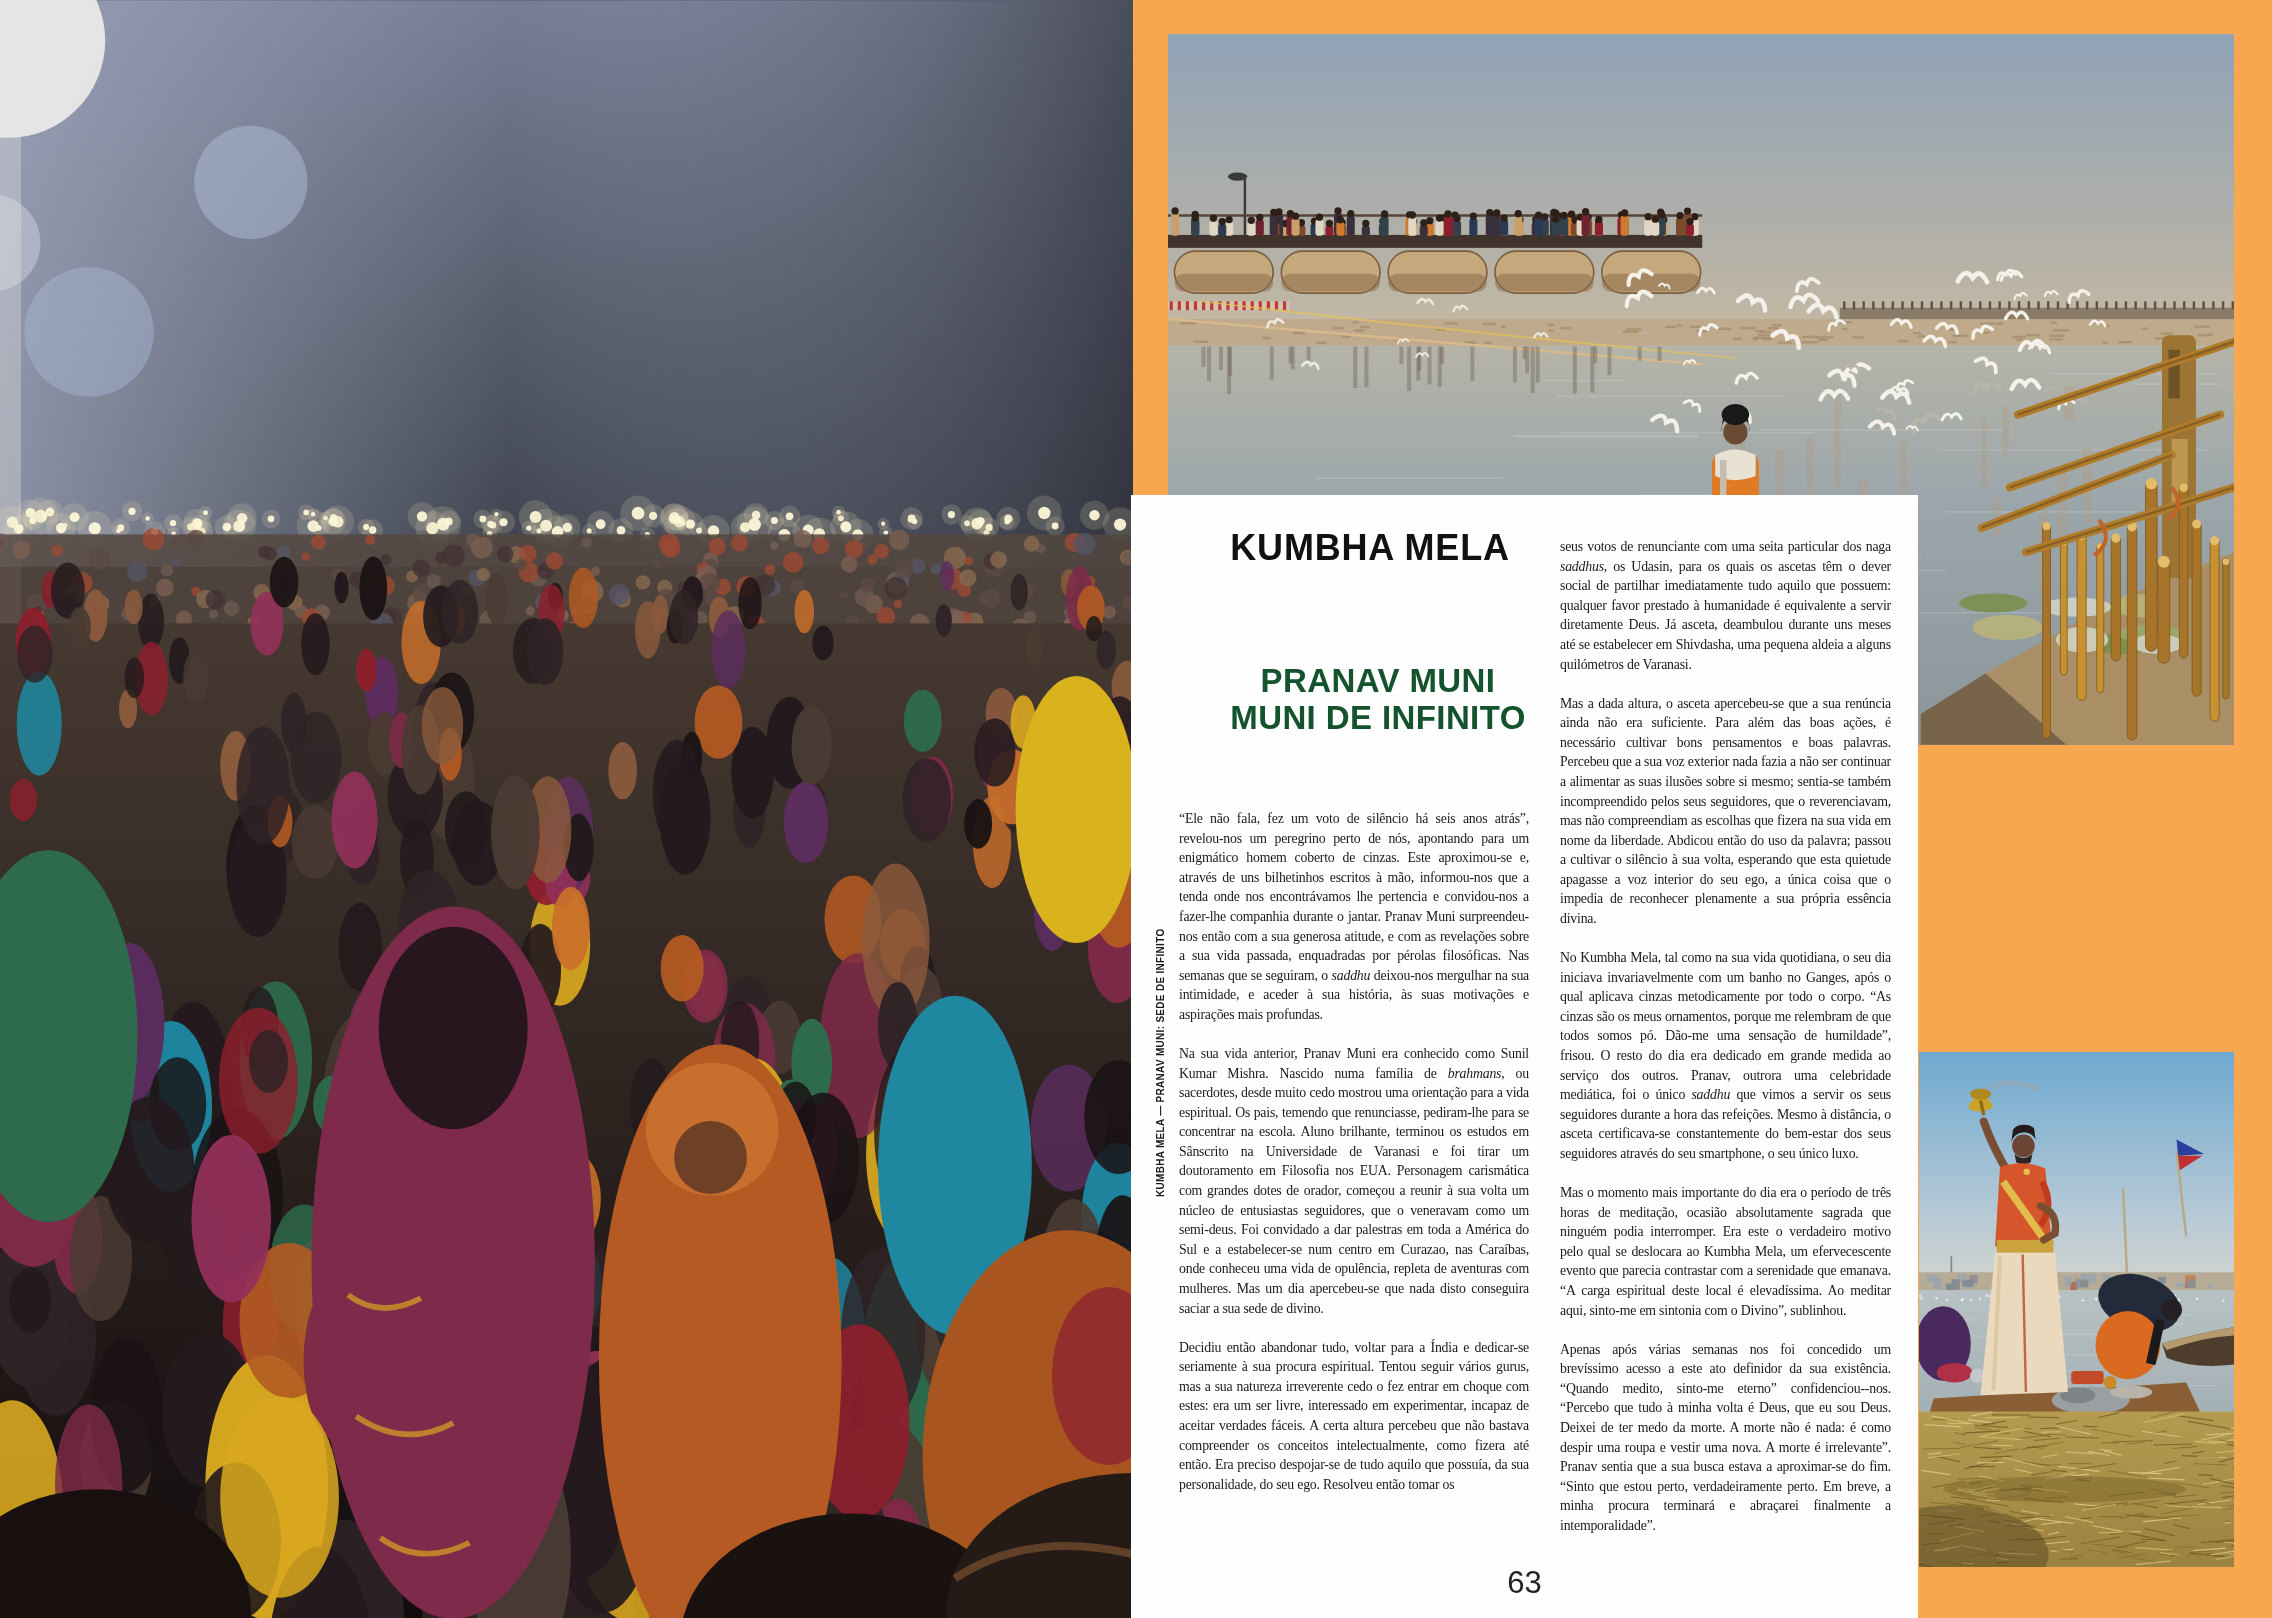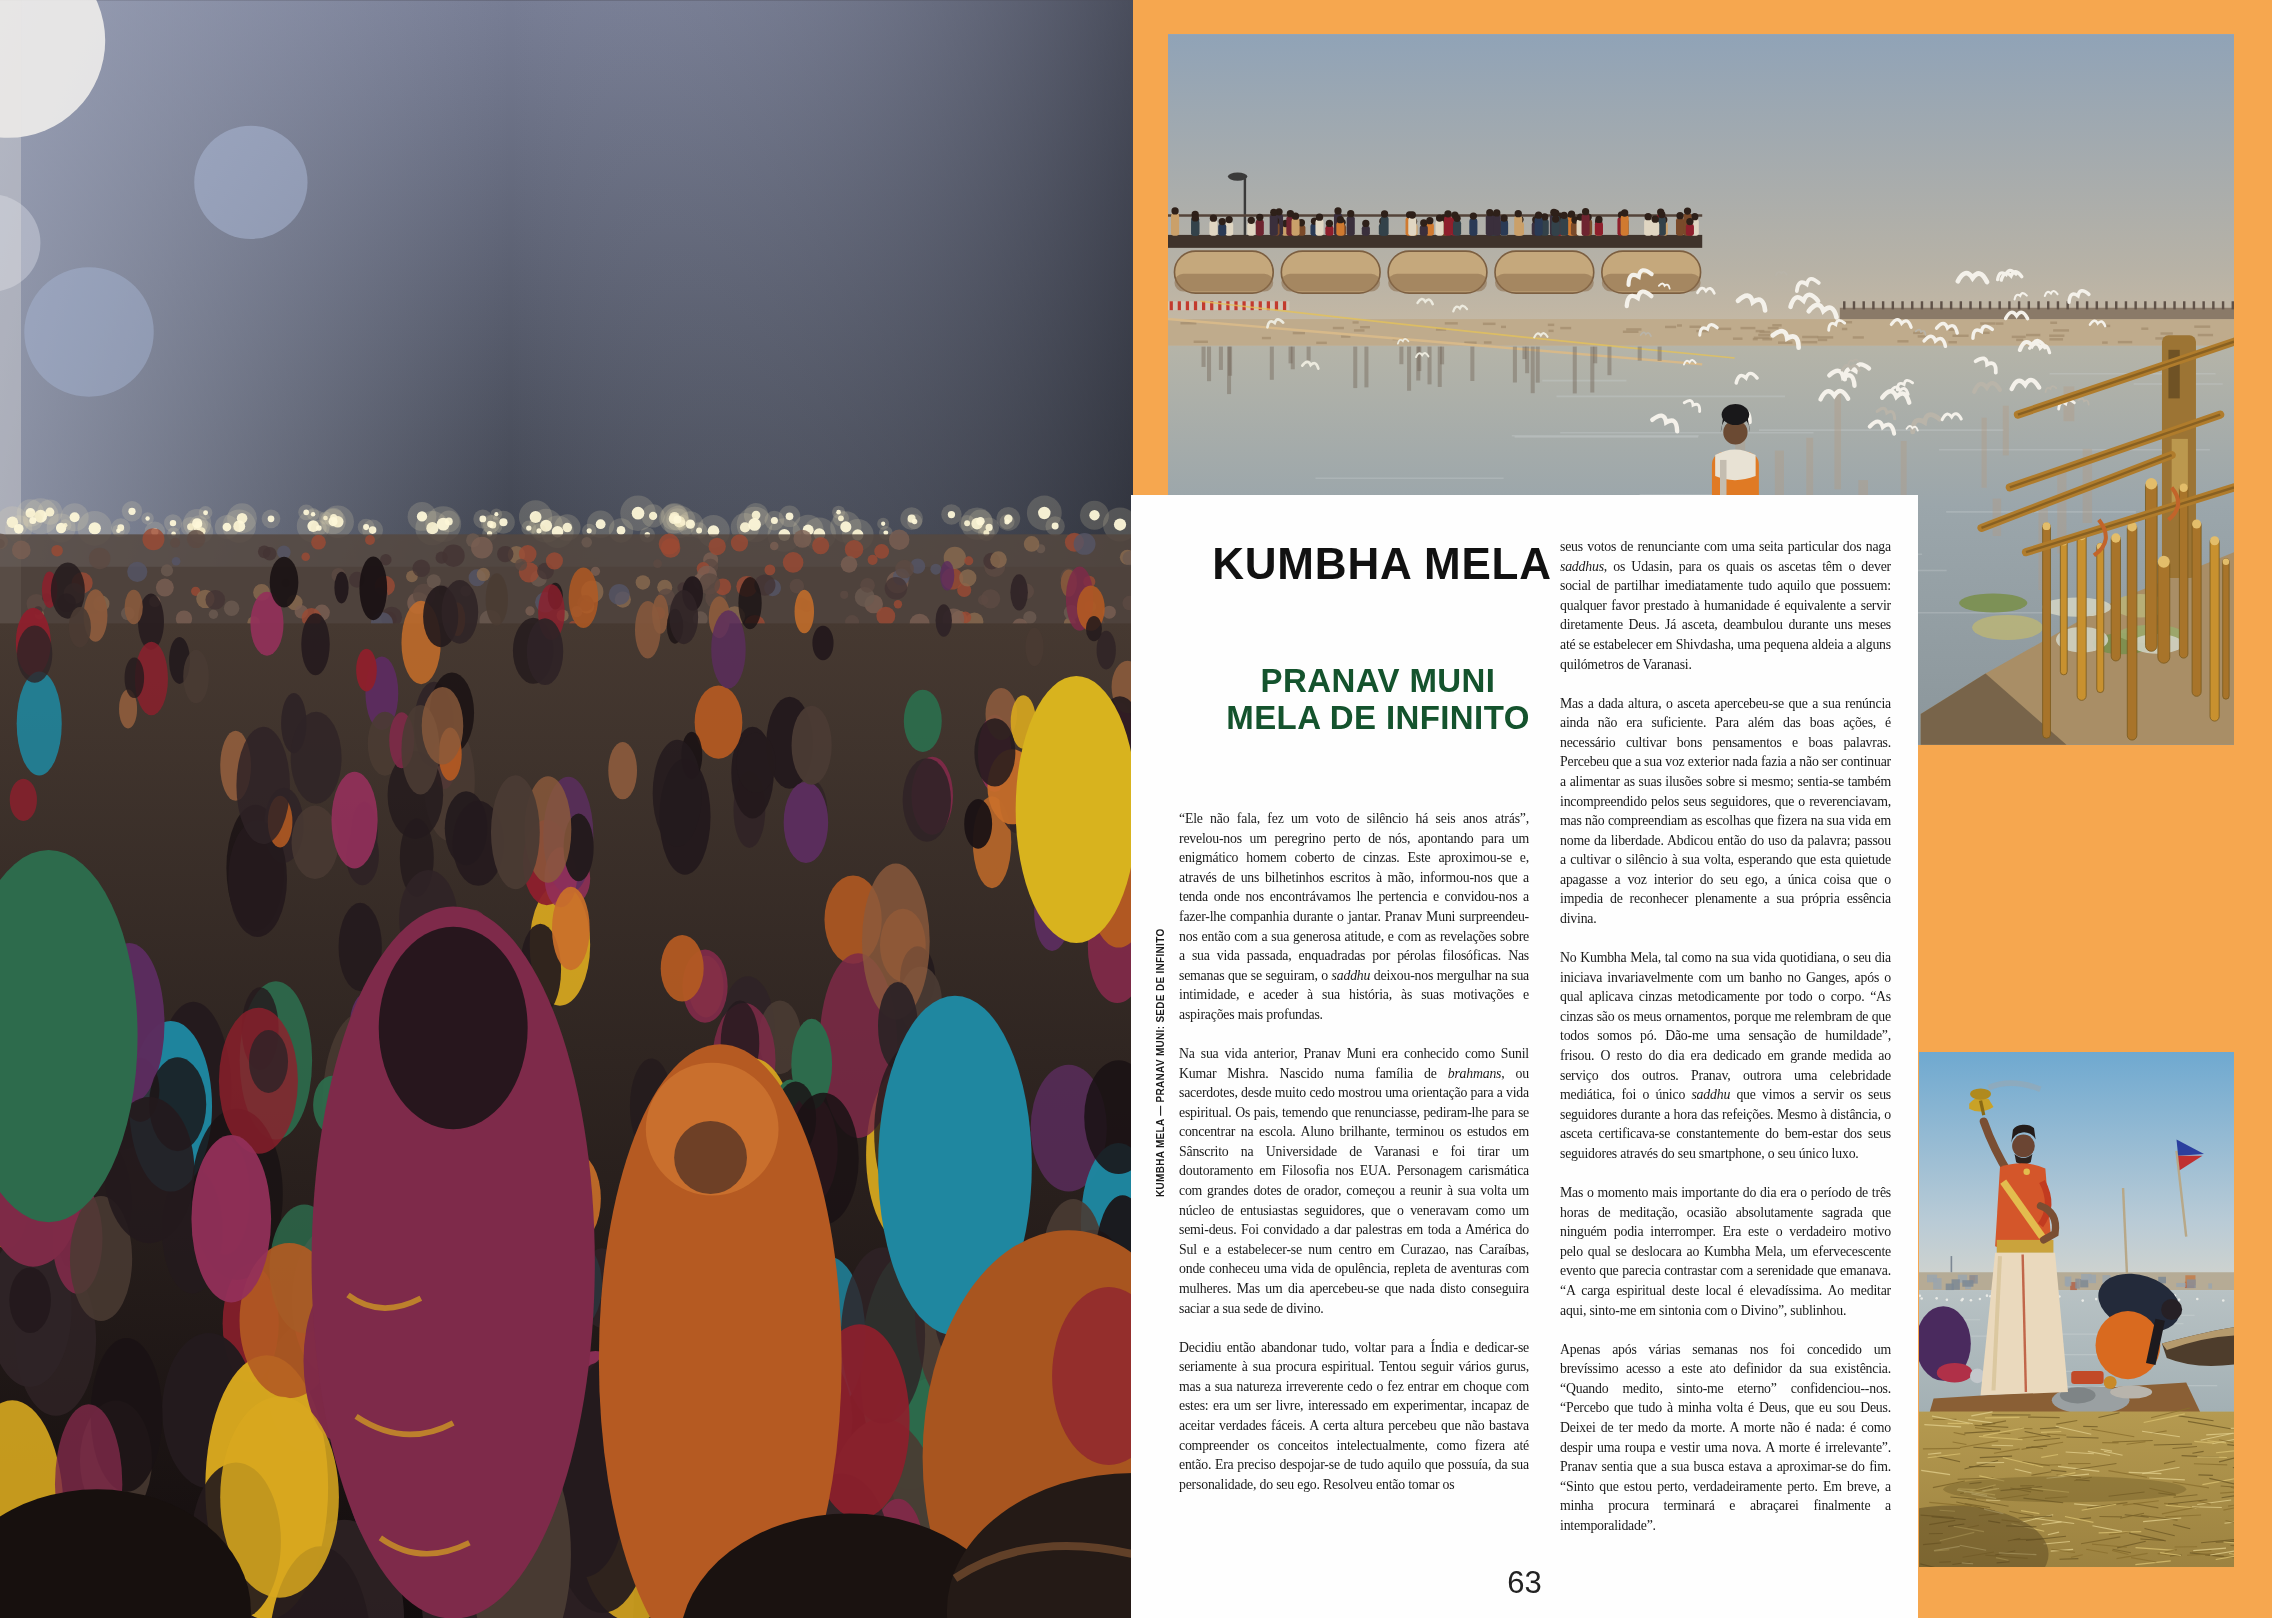--- a/index.html
+++ b/index.html
@@ -3,22 +3,22 @@
 <meta charset="utf-8">
 <style>
   html,body{margin:0;padding:0;}
   body{width:2273px;height:1619px;overflow:hidden;background:#f6a74f;font-family:"Liberation Sans",sans-serif;}
   #spread{position:relative;width:2273px;height:1619px;background:#f6a74f;}
   .photo{position:absolute;overflow:hidden;}
   #photo-crowd{left:0;top:0;width:1133px;height:1619px;background:#2a2328;}
   #photo-river{left:1168px;top:34px;width:1066px;height:711px;background:#a7b2bd;}
   #photo-priest{left:1919px;top:1052px;width:315px;height:515px;background:#9fc0d6;}
   #article-page{position:absolute;left:1131px;top:495px;width:787px;height:1123px;background:#fefefe;overflow:hidden;}
-  #article-title{position:absolute;left:49px;top:32px;width:380px;margin:12px;text-align:center;
-    font-family:"Liberation Sans",sans-serif;font-weight:700;font-size:44px;letter-spacing:0.8px;color:#111;}
+  #article-title{position:absolute;left:49px;top:32px;width:380px;margin:0;text-align:center;
+    font-family:"Liberation Sans",sans-serif;font-weight:700;font-size:36px;letter-spacing:0.8px;color:#111;}
   #article-subtitle{position:absolute;left:49px;top:159px;width:380px;margin:8px;text-align:center;
     font-family:"Liberation Sans",sans-serif;font-weight:700;font-size:33px;line-height:37px;letter-spacing:0.4px;color:#14532d;}
   .col{position:absolute;color:#191919;font-family:Liberation Serif, serif;font-size:13.8px;line-height:19.6px;
     letter-spacing:-0.2px;text-align:justify;}
   .col p{margin:0 0 19.4px 0;}
   #col-left{left:48px;top:314px;width:350px;height:761px;}
   #col-right{left:429px;top:42px;width:331px;height:1052px;}
   #running-head{position:absolute;left:24px;top:427px;height:275px;width:18px;
     writing-mode:vertical-rl;transform:rotate(180deg);font-family:"Liberation Sans",sans-serif;
     font-weight:700;font-size:10px;letter-spacing:0.3px;color:#1a1a1a;white-space:nowrap;}
@@ -1602,21 +1602,21 @@
         <line x1="382.84335735603236" y1="619.3530740952119" x2="432.6874132901655" y2="626.697254646488" stroke="#d9c070" stroke-width="1.4" opacity="0.8"></line>
         <ellipse cx="40" cy="620" rx="120" ry="60" fill="#54431e" opacity="0.45"></ellipse>
         <ellipse cx="180" cy="540" rx="150" ry="16" fill="#6e5a26" opacity="0.4"></ellipse>
       </svg>
   </div>
 
   <div id="article-page">
     <div id="running-head">KUMBHA MELA — PRANAV MUNI: SEDE DE INFINITO</div>
     <h1 id="article-title">KUMBHA MELA</h1>
     <h2 id="article-subtitle"><span>PRANAV MUNI</span><br>
-      <span>MELA DE INFINITO</span></h2>
+      <span>MUNI DE INFINITO</span></h2>
     <div id="col-left" class="col">
         <p>“Ele não fala, fez um voto de silêncio há seis anos atrás”, revelou-nos um peregrino perto de nós, apontando para um enigmático homem coberto de cinzas. Este aproximou-se e, através de uns bilhetinhos escritos à mão, informou-nos que a tenda onde nos encontrávamos lhe pertencia e convidou-nos a fazer-lhe companhia durante o jantar. Pranav Muni surpreendeu-nos então com a sua generosa atitude, e com as revelações sobre a sua vida passada, enquadradas por pérolas filosóficas. Nas semanas que se seguiram, o <i>saddhu</i> deixou-nos mergulhar na sua intimidade, e aceder à sua história, às suas motivações e aspirações mais profundas.</p>
         <p>Na sua vida anterior, Pranav Muni era conhecido como Sunil Kumar Mishra. Nascido numa família de <i>brahmans</i>, ou sacerdotes, desde muito cedo mostrou uma orientação para a vida espiritual. Os pais, temendo que renunciasse, pediram-lhe para se concentrar na escola. Aluno brilhante, terminou os estudos em Sânscrito na Universidade de Varanasi e foi tirar um doutoramento em Filosofia nos EUA. Personagem carismática com grandes dotes de orador, começou a reunir à sua volta um núcleo de entusiastas seguidores, que o veneravam como um semi-deus. Foi convidado a dar palestras em toda a América do Sul e a estabelecer-se num centro em Curazao, nas Caraíbas, onde conheceu uma vida de opulência, repleta de aventuras com mulheres. Mas um dia apercebeu-se que nada disto conseguira saciar a sua sede de divino.</p>
         <p>Decidiu então abandonar tudo, voltar para a Índia e dedicar-se seriamente à sua procura espiritual. Tentou seguir vários gurus, mas a sua natureza irreverente cedo o fez entrar em choque com estes: era um ser livre, interessado em experimentar, incapaz de aceitar verdades fáceis. A certa altura percebeu que não bastava compreender os conceitos intelectualmente, como fizera até então. Era preciso despojar-se de tudo aquilo que possuía, da sua personalidade, do seu ego. Resolveu então tomar os</p>
       </div>
     <div id="col-right" class="col">
         <p>seus votos de renunciante com uma seita particular dos naga <i>saddhus</i>, os Udasin, para os quais os ascetas têm o dever social de partilhar imediatamente tudo aquilo que possuem: qualquer favor prestado à humanidade é equivalente a servir diretamente Deus. Já asceta, deambulou durante uns meses até se estabelecer em Shivdasha, uma pequena aldeia a alguns quilómetros de Varanasi.</p>
         <p>Mas a dada altura, o asceta apercebeu-se que a sua renúncia ainda não era suficiente. Para além das boas ações, é necessário cultivar bons pensamentos e boas palavras. Percebeu que a sua voz exterior nada fazia a não ser continuar a alimentar as suas ilusões sobre si mesmo; sentia-se também incompreendido pelos seus seguidores, que o reverenciavam, mas não compreendiam as escolhas que fizera na sua vida em nome da liberdade. Abdicou então do uso da palavra; passou a cultivar o silêncio à sua volta, esperando que esta quietude apagasse a voz interior do seu ego, a única coisa que o impedia de reconhecer plenamente a sua própria essência divina.</p>
         <p>No Kumbha Mela, tal como na sua vida quotidiana, o seu dia iniciava invariavelmente com um banho no Ganges, após o qual aplicava cinzas metodicamente por todo o corpo. “As cinzas são os meus ornamentos, porque me relembram de que todos somos pó. Dão-me uma sensação de humildade”, frisou. O resto do dia era dedicado em grande medida ao serviço dos outros. Pranav, outrora uma celebridade mediática, foi o único <i>saddhu</i> que vimos a servir os seus seguidores durante a hora das refeições. Mesmo à distância, o asceta certificava-se constantemente do bem-estar dos seus seguidores através do seu smartphone, o seu único luxo.</p>
         <p>Mas o momento mais importante do dia era o período de três horas de meditação, ocasião absolutamente sagrada que ninguém podia interromper. Era este o verdadeiro motivo pelo qual se deslocara ao Kumbha Mela, um efervecescente evento que parecia contrastar com a serenidade que emanava. “A carga espiritual deste local é elevadíssima. Ao meditar aqui, sinto-me em sintonia com o Divino”, sublinhou.</p>

